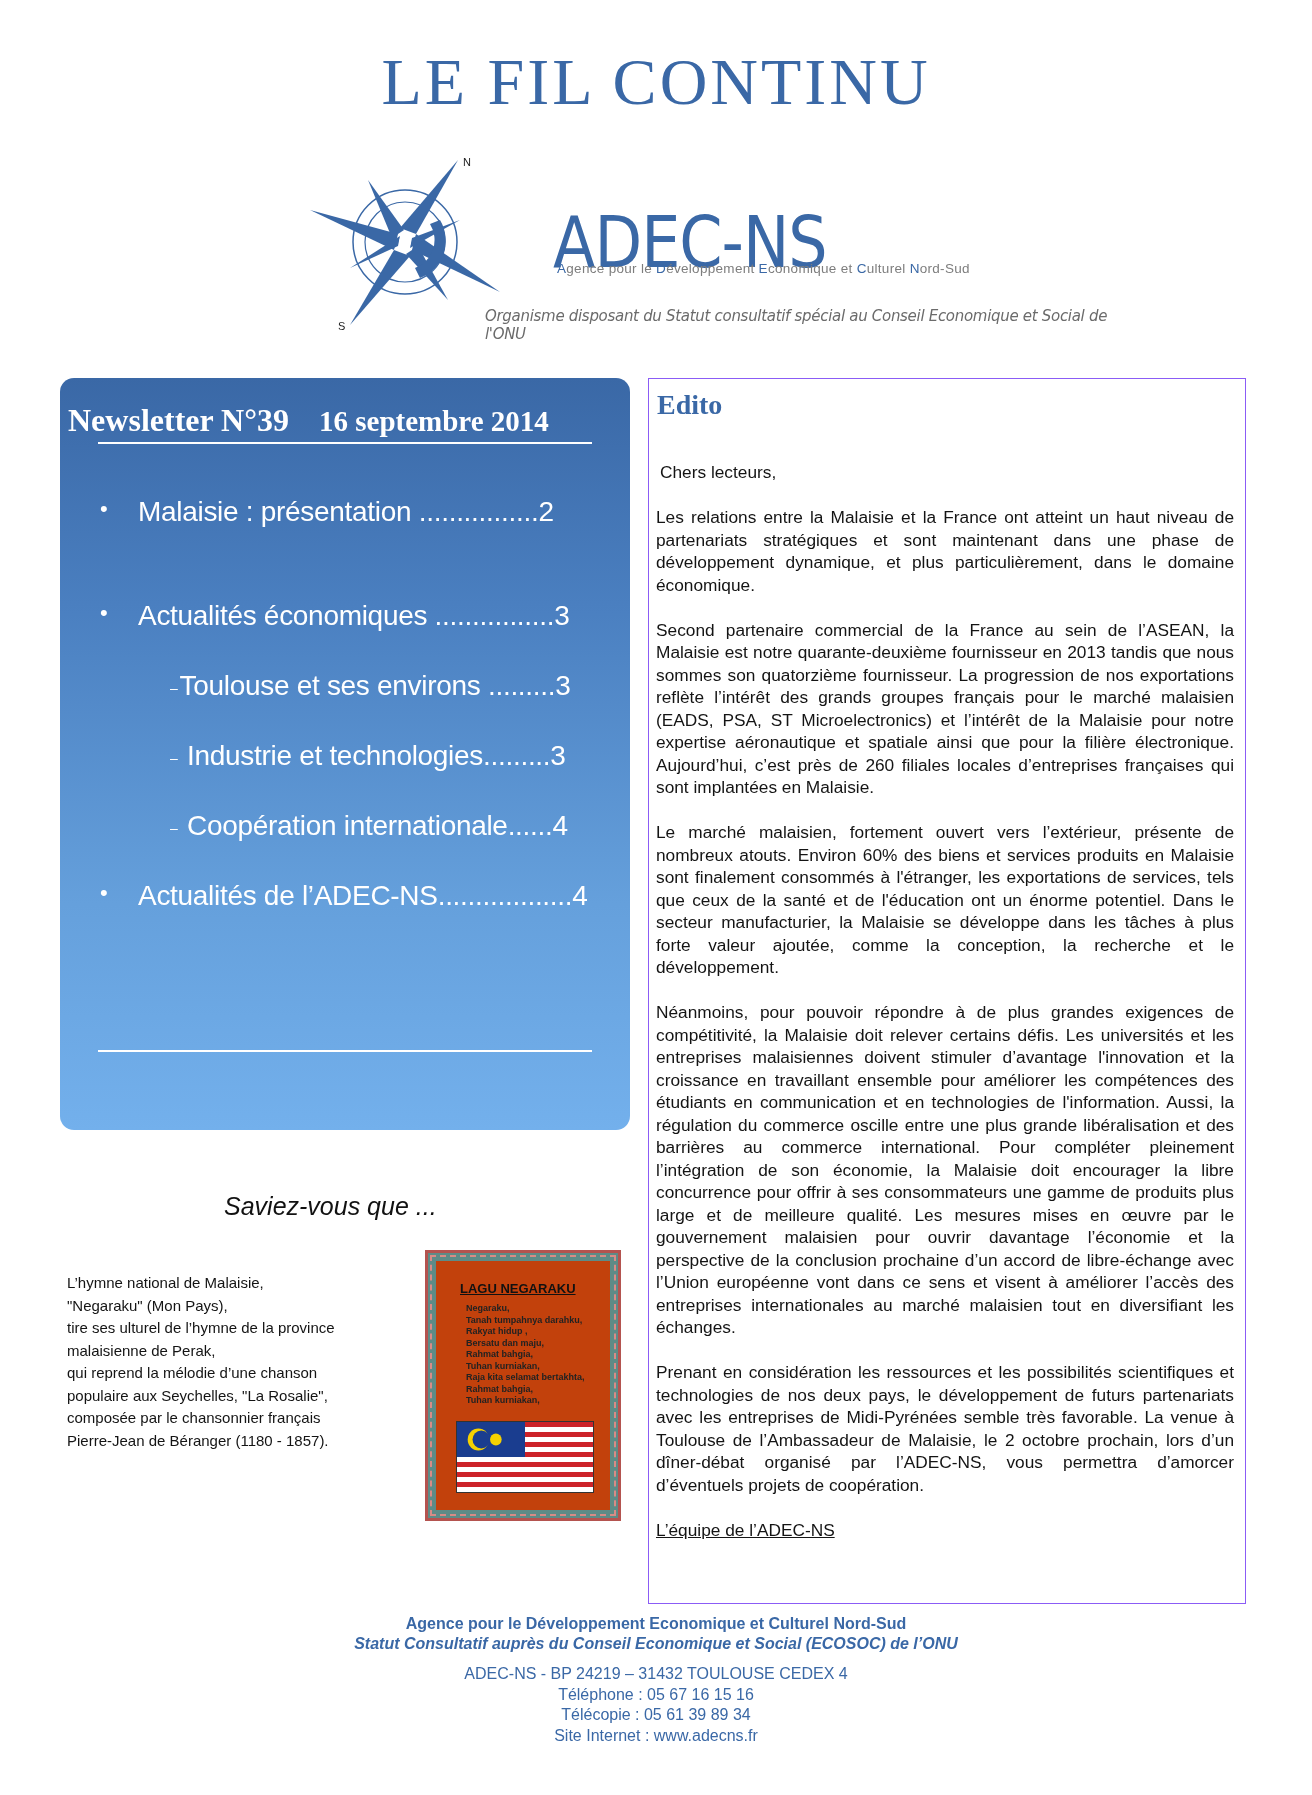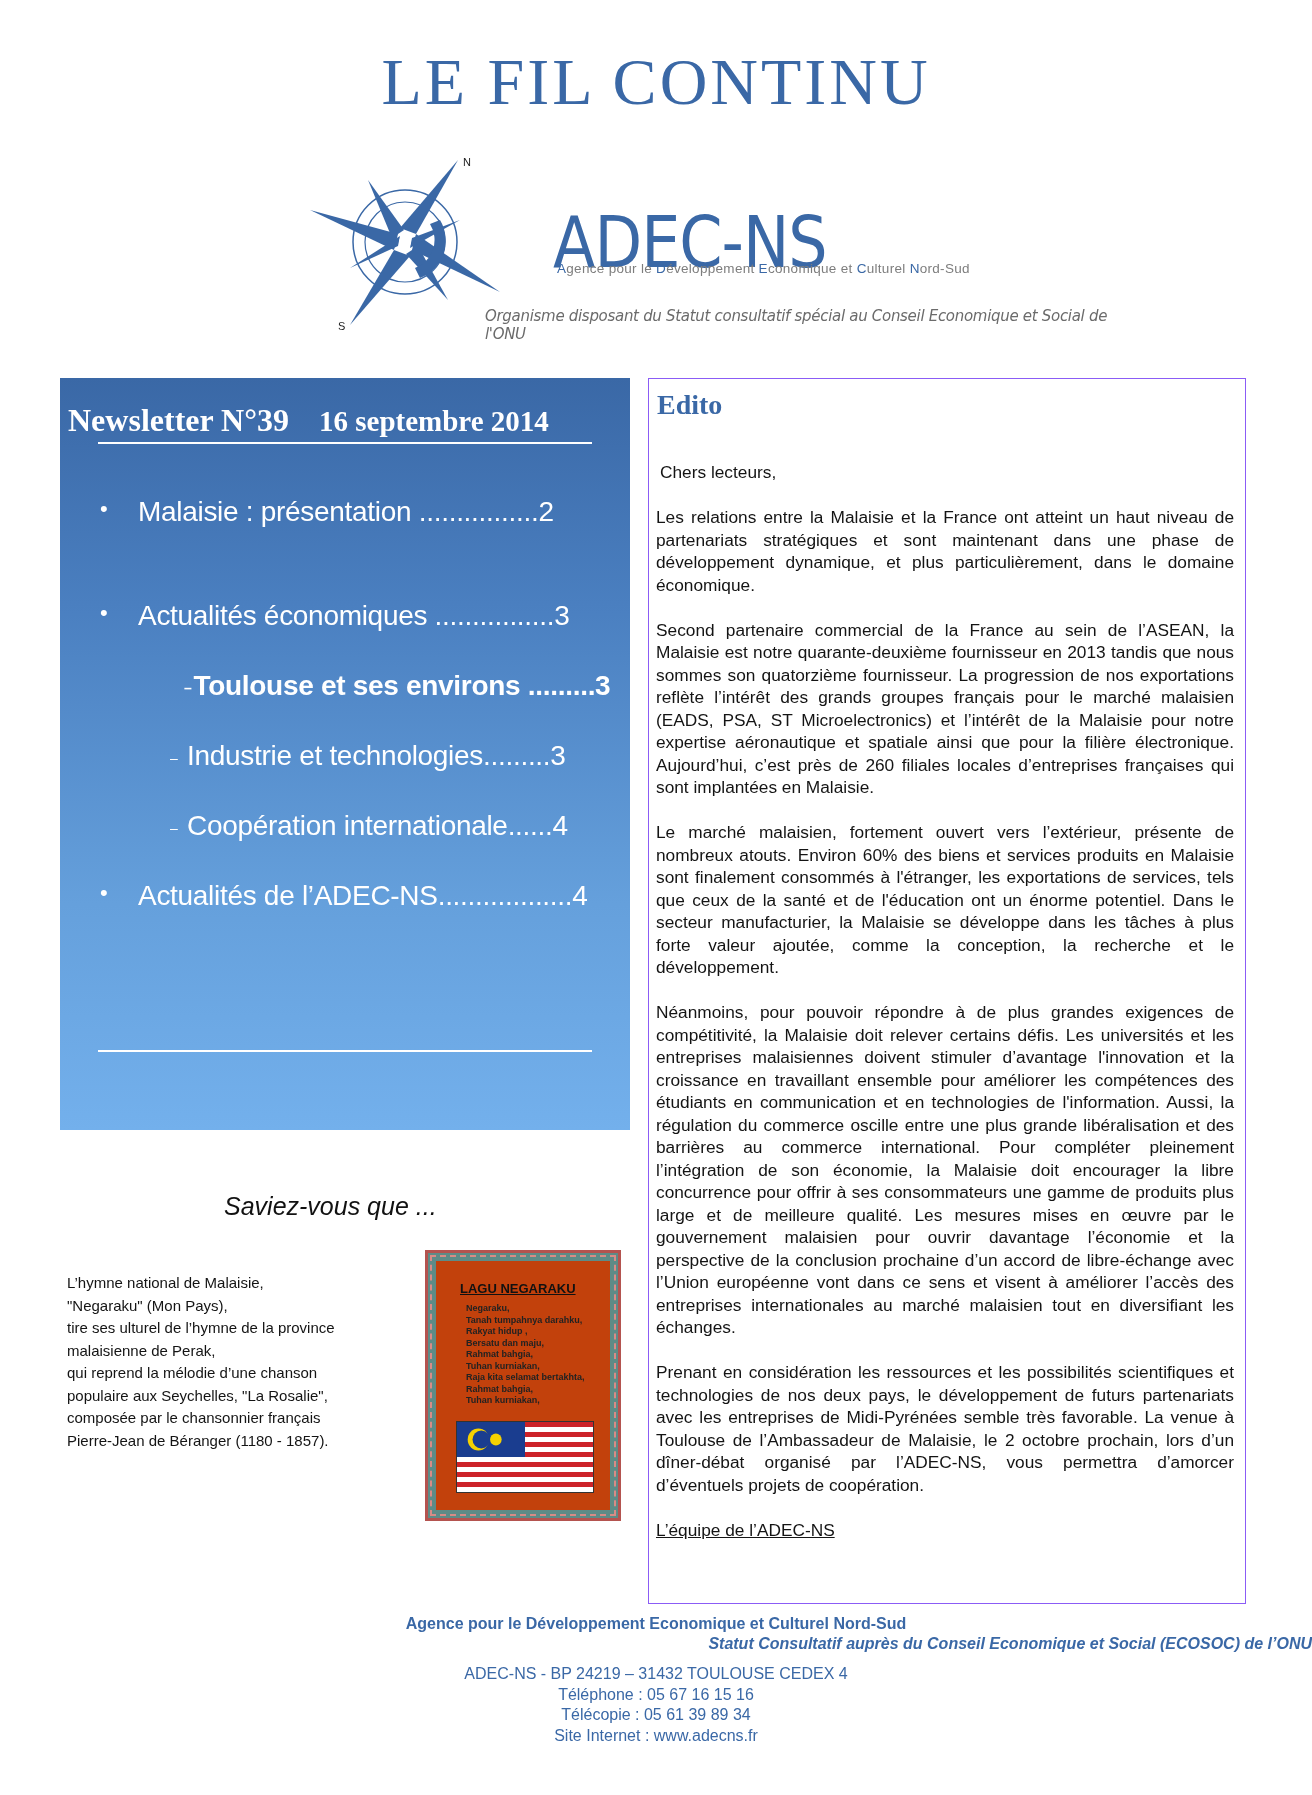--- a/index.html
+++ b/index.html
@@ -11,21 +11,21 @@
   .logo-block { position: absolute; left: 300px; top: 150px; width: 820px; height: 190px; }
   .compass { position: absolute; left: 0; top: 0; width: 210px; height: 180px; }
   .logo-word { position: absolute; left: 253px; top: 50px; font-family: "DejaVu Sans", sans-serif; font-size: 62px;
     color: #3a68a6; letter-spacing: -1px; font-weight: normal; transform: scaleY(1.15); transform-origin: left top; }
   .logo-sub { position: absolute; left: 257px; top: 111px; font-size: 13.5px; color: #7d7d7d; letter-spacing: 0.3px; }
   .logo-sub .cap { color: #3a68a6; }
   .onu-line { position: absolute; left: 185px; top: 157px; font-family: "DejaVu Sans", sans-serif; font-style: italic;
     font-size: 15px; color: #6b6b6b; letter-spacing: -0.3px; }
 
   .toc-panel { position: absolute; left: 60px; top: 378px; width: 570px; height: 752px;
-    background: linear-gradient(to bottom, #3a68a6 0%, #4a7fc0 30%, #65a0dc 70%, #73b0ec 100%); }
+    background: linear-gradient(to bottom, #3a68a6 0%, #4a7fc0 30%, #65a0dc 70%, #73b0ec 100%); border-radius: 14px; }
   .toc-header { position: absolute; left: 8px; top: 24px; white-space: nowrap; font-family: "Liberation Serif", serif;
     font-weight: bold; color: #fff; font-size: 32px; }
   .toc-header .date { margin-left: 30px; font-size: 29px; }
   .toc-rule { position: absolute; left: 38px; width: 494px; height: 2px; background: #fff; }
   .toc-rule.top { top: 64px; }
   .toc-rule.bottom { top: 672px; }
   .toc-item { position: absolute; color: #fff; font-size: 28px; white-space: nowrap; letter-spacing: -0.3px; }
   .toc-item .bullet { position: absolute; left: -38px; top: 0; font-size: 22px; }
   .toc-item .dash { font-size: 14px; vertical-align: middle; margin-right: 2px; }
 
@@ -44,21 +44,21 @@
 
   .anthem-card { position: absolute; left: 428px; top: 1253px; width: 190px; height: 265px; box-sizing: border-box;
     border: 8px solid #5e8b87; outline: 3px solid #b4534f; background: #c2410c; }
   .anthem-card::before { content: ""; position: absolute; inset: -6px; border: 2px dashed #d98b86; pointer-events: none; }
   .anthem-title { position: absolute; left: 24px; top: 20px; font-weight: bold; font-size: 13px; text-decoration: underline; color: #111; }
   .anthem-lines { position: absolute; left: 30px; top: 42px; font-size: 9px; font-weight: bold; line-height: 11.5px; color: #222; }
   .flag { position: absolute; left: 20px; top: 160px; width: 136px; height: 70px; border: 1px solid #333; }
 
   .footer { position: absolute; left: 0; top: 1614px; width: 1312px; text-align: center; color: #3a68a6; }
   .footer .l1 { font-weight: bold; font-size: 16px; line-height: 20px; }
-  .footer .l2 { font-weight: bold; font-style: italic; font-size: 16px; line-height: 20px; text-align: right; }
+  .footer .l2 { font-weight: bold; font-style: italic; font-size: 16px; line-height: 20px; }
   .footer .contact { margin-top: 10px; font-size: 16px; line-height: 20.5px; }
 </style>
 </head>
 <body>
 
 <div class="masthead">LE FIL CONTINU</div>
 
 <div class="logo-block">
   <svg class="compass" viewBox="0 0 210 180">
     <g fill="none" stroke="#3a68a6">
@@ -92,21 +92,21 @@
   <div class="toc-rule top"></div>
 
   <div class="toc-item" style="left:78px; top:118px;">
     <span class="bullet">•</span>
     <span>Malaisie : présentation ................2</span>
   </div>
   <div class="toc-item" style="left:78px; top:222px;">
     <span class="bullet">•</span>
     <span>Actualités économiques ................3</span>
   </div>
-  <div class="toc-item" style="left:124px; top:292px;font-weight:bold;">
+  <div class="toc-item" style="left:110px; top:292px;">
     <span class="dash">–</span><span>Toulouse et ses environs .........3</span>
   </div>
   <div class="toc-item" style="left:110px; top:362px;">
     <span class="dash">–</span> <span>Industrie et technologies.........3</span>
   </div>
   <div class="toc-item" style="left:110px; top:432px;">
     <span class="dash">–</span> <span>Coopération internationale......4</span>
   </div>
   <div class="toc-item" style="left:78px; top:502px;">
     <span class="bullet">•</span>

